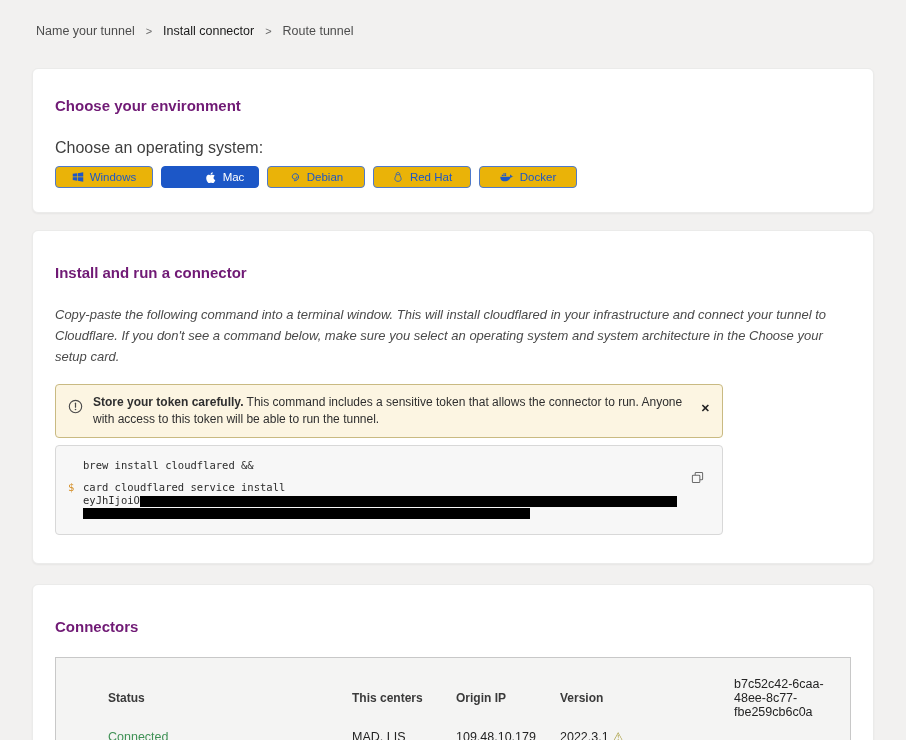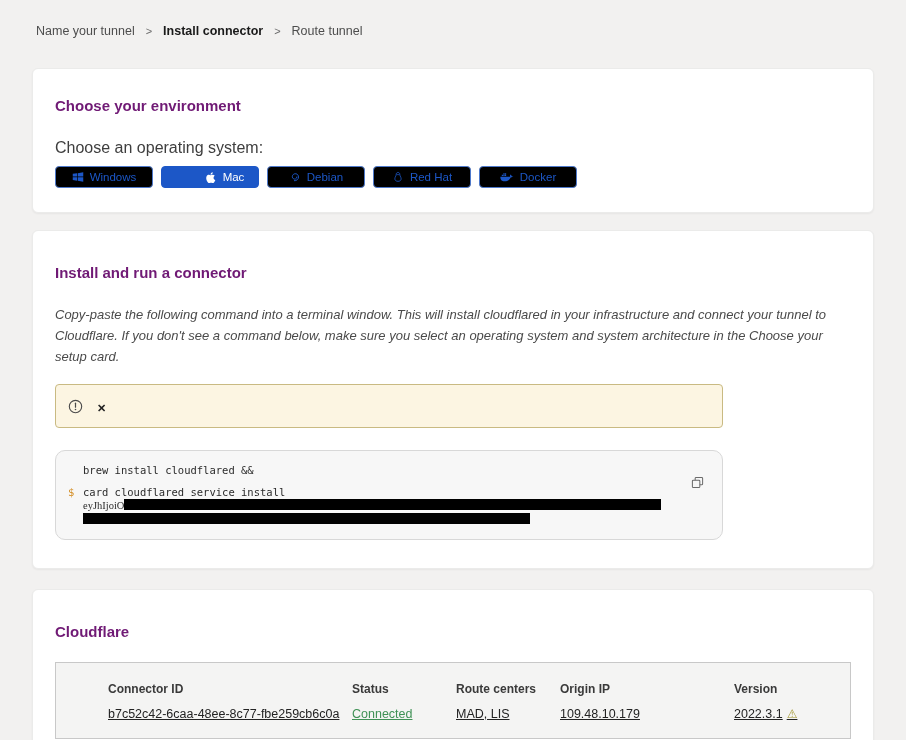--- a/index.html
+++ b/index.html
@@ -12,41 +12,41 @@
   }
   
   .breadcrumb {
     padding:24px 0 0 36px;
     font-size:12.5px;
     color:#4d4d4d;
     display:flex;
     align-items:center;
   }
   .breadcrumb .crumb { color:#4d4d4d; cursor:pointer; }
-  .breadcrumb .crumb.active { color:#1a1a1a; font-weight:700; }
+  .breadcrumb .crumb.active { color:#1a1a1a; font-weight:400; }
   .breadcrumb .sep { margin:0 11px; color:#6b6b6b; font-size:11px; }
 
   
   .cards { margin:0 32px; }
   .card {
     background:#ffffff;
     border:1px solid #ebebea;
     border-radius:6px;
     box-shadow:0 1px 2px rgba(0,0,0,.05);
   }
   .card-title { font-size:15px; font-weight:700; color:#701a75; }
 
   
   #env-card { margin-top:30px; padding:28px 22px 24px; }
   .os-label { margin-top:25px; font-size:16px; color:#3e3e3e; }
   .os-row { margin-top:9px; display:flex; gap:8px; }
   .os-btn {
     width:98px; height:22px;
     display:flex; align-items:center; justify-content:center; gap:6px;
-    background:#000000;
+    background:#eab308;
     border:1px solid #4e79cb;
     border-radius:4px;
     color:#1c57c7;
     font-size:11.5px;
     font-family:"Liberation Sans", sans-serif;
     cursor:pointer;
   }
   .os-btn.selected { background:#1c57c7; border-color:#1c57c7; color:#ffffff;padding-left:29px; }
   .os-btn svg { display:block; }
 
@@ -69,35 +69,35 @@
   .warning-text b { font-weight:700; }
   .warning-close {
     margin-left:4px; margin-top:9px;
     background:none; border:none; cursor:pointer;
     font-size:11px; font-weight:700; color:#222; line-height:1;
   }
   .info-icon { flex:0 0 auto; margin-top:5px; }
 
   .code-block {
     position:relative;
-    margin-top:22px;
+    margin-top:7px;
     width:668px;
     background:#f7f7f7;
     border:1px solid #d8d8d8;
-    border-radius:10px;
+    border-radius:4px;
     padding:13px 14px 12px 12px;
     font-family:"DejaVu Sans Mono", monospace;
     font-size:10.5px;
     line-height:13px;
     color:#2b2b2b;
   }
   .code-line { display:flex; }
   .code-line.first { margin-bottom:9px; padding-left:15px; }
   .prompt { width:15px; color:#d5912c; flex:0 0 auto; }
-  .token-line { padding-left:15px; display:flex; align-items:flex-start;font-family:Liberation Serif, serif; }
+  .token-line { padding-left:15px; display:flex; align-items:flex-end; }
   .redact-bar { background:#000; height:11px; display:inline-block; }
   .bar-1 { width:537px; }
   .bar-2 { width:447px; margin-left:15px; margin-top:1px; }
   .copy-btn {
     position:absolute; right:18px; top:25px;
     background:none; border:none; cursor:pointer; padding:0;
   }
 
   
   #connectors-card { margin-top:20px; padding:33px 22px 30px; }
@@ -105,21 +105,21 @@
     margin-top:22px;
     background:#f4f4f3;
     border:1px solid #c8c8c8;
     padding:19px 10px 17px 52px;
     display:grid;
     grid-template-columns:244px 104px 104px 174px 1fr;
     row-gap:11px;
     align-items:center;
   }
   .th { font-size:12px; font-weight:700; color:#3a3a3a; }
-  .td { font-size:12.5px; color:#232323;text-decoration:underline; }
+  .td { font-size:12.5px; color:#232323; }
   .td.status { color:#3f9155; }
   .warn-glyph { color:#a1952e; font-size:12px; margin-left:4px; }
 </style>
 </head>
 <body>
 
 <nav class="breadcrumb">
   <span class="crumb">Name your tunnel</span>
   <span class="sep">&gt;</span>
   <span class="crumb active">Install connector</span>
@@ -188,20 +188,23 @@
     <p class="description">Copy-paste the following command into a terminal window. This will install cloudflared in your infrastructure and connect your tunnel to Cloudflare. If you don't see a command below, make sure you select an operating system and system architecture in the Choose your setup card.</p>
 
     <div class="warning-banner">
       <span class="info-icon">
         <svg width="15" height="15" viewBox="0 0 16 16" fill="none">
             <circle cx="8" cy="8" r="6.6" stroke="#4a4a4a" stroke-width="1.2"></circle>
             <path d="M8 4.4v4.4" stroke="#4a4a4a" stroke-width="1.3" stroke-linecap="round"></path>
             <circle cx="8" cy="11.2" r="0.85" fill="#4a4a4a"></circle>
           </svg>
       </span>
+      <span class="warning-text">
+        <b>Store your token carefully.</b><span> This command includes a sensitive token that allows the connector to run. Anyone with access to this token will be able to run the tunnel.</span>
+      </span>
       <button class="warning-close">✕</button>
     </div>
 
     <div class="code-block">
       <div class="code-line first">
         <span>brew install cloudflared &amp;&amp;</span>
       </div>
       <div class="code-line">
         <span class="prompt">$</span>
         <span>card cloudflared service install</span>
@@ -216,25 +219,24 @@
       <button class="copy-btn">
         <svg width="13" height="13" viewBox="0 0 14 14" fill="none" stroke="#6b6b6b" stroke-width="1.1">
             <rect x="4.5" y="1.5" width="8" height="8" rx="1"></rect>
             <rect x="1.5" y="4.5" width="8" height="8" rx="1" fill="#f7f7f7"></rect>
           </svg>
       </button>
     </div>
   </section>
 
   <section class="card" id="connectors-card">
-    <h2 class="card-title">Cloudflare</h2>
+    <h2 class="card-title">Connectors</h2>
     <div class="conn-table">
-      <div class="th">Connector ID</div>
       <div class="th">Status</div>
-      <div class="th">Route centers</div>
+      <div class="th">This centers</div>
       <div class="th">Origin IP</div>
       <div class="th">Version</div>
 
       <div class="td">b7c52c42-6caa-48ee-8c77-fbe259cb6c0a</div>
       <div class="td status">Connected</div>
       <div class="td">MAD, LIS</div>
       <div class="td">109.48.10.179</div>
       <div class="td">
         <span>2022.3.1</span><span class="warn-glyph">⚠</span>
       </div>

